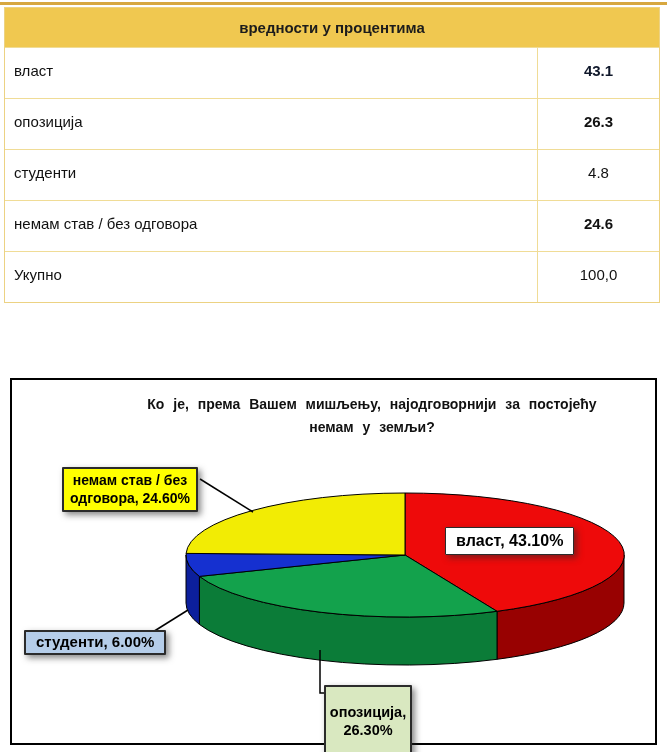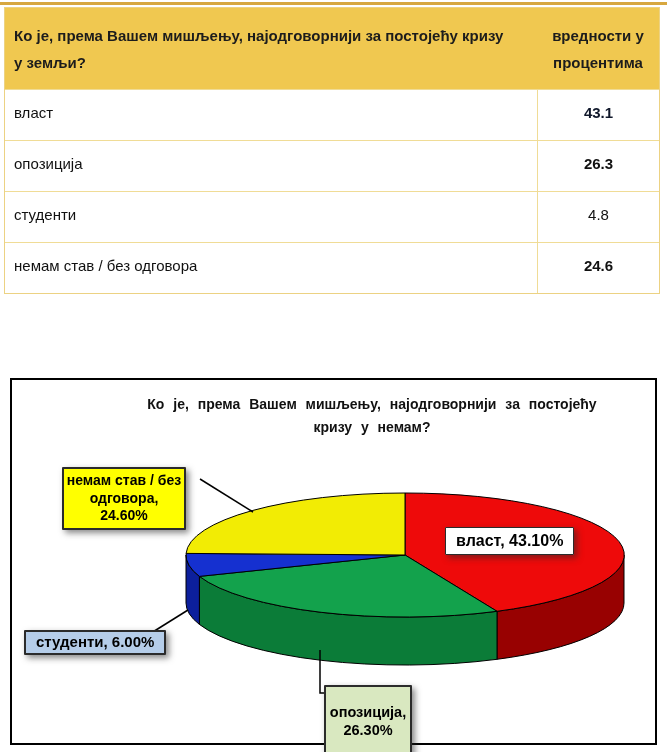--- a/index.html
+++ b/index.html
@@ -25,67 +25,70 @@
   .v-red{color:#0f172a;font-weight:bold;}
   .v-b{font-weight:bold;text-align:right;}
   
   .chartbox{position:absolute;left:10px;top:378px;width:643px;height:363px;
     border:2px solid #000;background:#fff;}
   .chart-title{position:absolute;top:13px;left:85px;right:8px;text-align:center;
     font-weight:bold;font-size:14px;color:#111;line-height:23px;word-spacing:5px;}
   #pie{position:absolute;left:0;top:0;}
   .callout{position:absolute;border:2px solid #2b2b2b;font-weight:bold;color:#000;
     box-shadow:3px 3px 6px rgba(40,40,40,.55);line-height:1.25;border-radius:1px;box-sizing:border-box;}
-  .co-nemam{left:50px;top:87px;width:124px;text-align:center;font-size:14px;padding:3px 1px;}
+  .co-nemam{left:50px;top:87px;width:136px;text-align:center;font-size:14px;padding:3px 1px;}
   .co-vlast{left:433px;top:147px;padding:3px 10px;font-size:16px;border-width:1.5px;}
   .co-studenti{left:12px;top:250px;padding:1px 10px;font-size:15px;}
   .co-opozicija{left:312px;top:305px;width:88px;text-align:center;font-size:14.5px;padding:16px 2px;}
 </style>
 </head>
 <body>
 
 <div class="top-strip"></div>
 
 <div class="qtable">
   <div class="thead">
-    <div class="th-q">Ко је, према Вашем мишљењу, најодговорнији за постојећу кризу у земљи?</div>
     <div class="th-v">вредности у процентима</div>
   </div>
   <div class="trow">
     <div class="td-l">власт</div>
     <div class="td-v v-red">43.1</div>
   </div>
   <div class="trow">
     <div class="td-l">опозиција</div>
     <div class="td-v v-b">26.3</div>
   </div>
   <div class="trow">
     <div class="td-l">студенти</div>
     <div class="td-v">4.8</div>
   </div>
   <div class="trow">
     <div class="td-l">немам став / без одговора</div>
     <div class="td-v v-b">24.6</div>
   </div>
+  <div class="trow">
+    <div class="td-l">Укупно</div>
+    <div class="td-v">100,0</div>
+  </div>
 </div>
 
 <div class="chartbox">
   <svg id="pie" width="643" height="363" viewBox="0 0 643 363">
       <path d="M 612.0 175.0 A 219 62 0 0 1 485.0 231.3 L 485.0 279.3 A 219 62 0 0 0 612.0 223.0 Z" fill="#980101" stroke="#000" stroke-width="1"></path>
       <path d="M 485.0 231.3 A 219 62 0 0 1 187.4 196.4 L 187.4 244.4 A 219 62 0 0 0 485.0 279.3 Z" fill="#0b7c38" stroke="#000" stroke-width="1"></path>
       <path d="M 187.4 196.4 A 219 62 0 0 1 174.0 175.0 L 174.0 223.0 A 219 62 0 0 0 187.4 244.4 Z" fill="#0c1f9c" stroke="#000" stroke-width="1"></path>
       <path d="M 393 175 L 393.0 113.0 A 219 62 0 0 1 485.0 231.3 Z" fill="#ee0a0a" stroke="#000" stroke-width="1"></path>
       <path d="M 393 175 L 485.0 231.3 A 219 62 0 0 1 187.4 196.4 Z" fill="#13a24c" stroke="#000" stroke-width="1"></path>
       <path d="M 393 175 L 187.4 196.4 A 219 62 0 0 1 174.1 173.4 Z" fill="#1530d0" stroke="#000" stroke-width="1"></path>
       <path d="M 393 175 L 174.1 173.4 A 219 62 0 0 1 393.0 113.0 Z" fill="#f2ec04" stroke="#000" stroke-width="1"></path>
       <polyline points="188,99 241,132" fill="none" stroke="#000" stroke-width="1.5"></polyline>
       <polyline points="136,255 176,230" fill="none" stroke="#000" stroke-width="1.5"></polyline>
       <polyline points="308,270 308,313 313,313" fill="none" stroke="#000" stroke-width="1.5"></polyline>
     </svg>
   <div class="chart-title">
     <div>Ко је, према Вашем мишљењу, најодговорнији за постојећу</div>
-    <div>кризу у немам?</div>
+    <div>немам у земљи?</div>
   </div>
   <div class="callout co-nemam" style="background: rgb(255, 255, 0);">немам став / без одговора, 24.60%</div>
   <div class="callout co-vlast" style="background: rgb(255, 255, 255);">власт, 43.10%</div>
   <div class="callout co-studenti" style="background: rgb(181, 205, 233);">студенти, 6.00%</div>
   <div class="callout co-opozicija" style="background: rgb(217, 232, 192);">опозиција, 26.30%</div>
 </div>
 
 </body></html>

